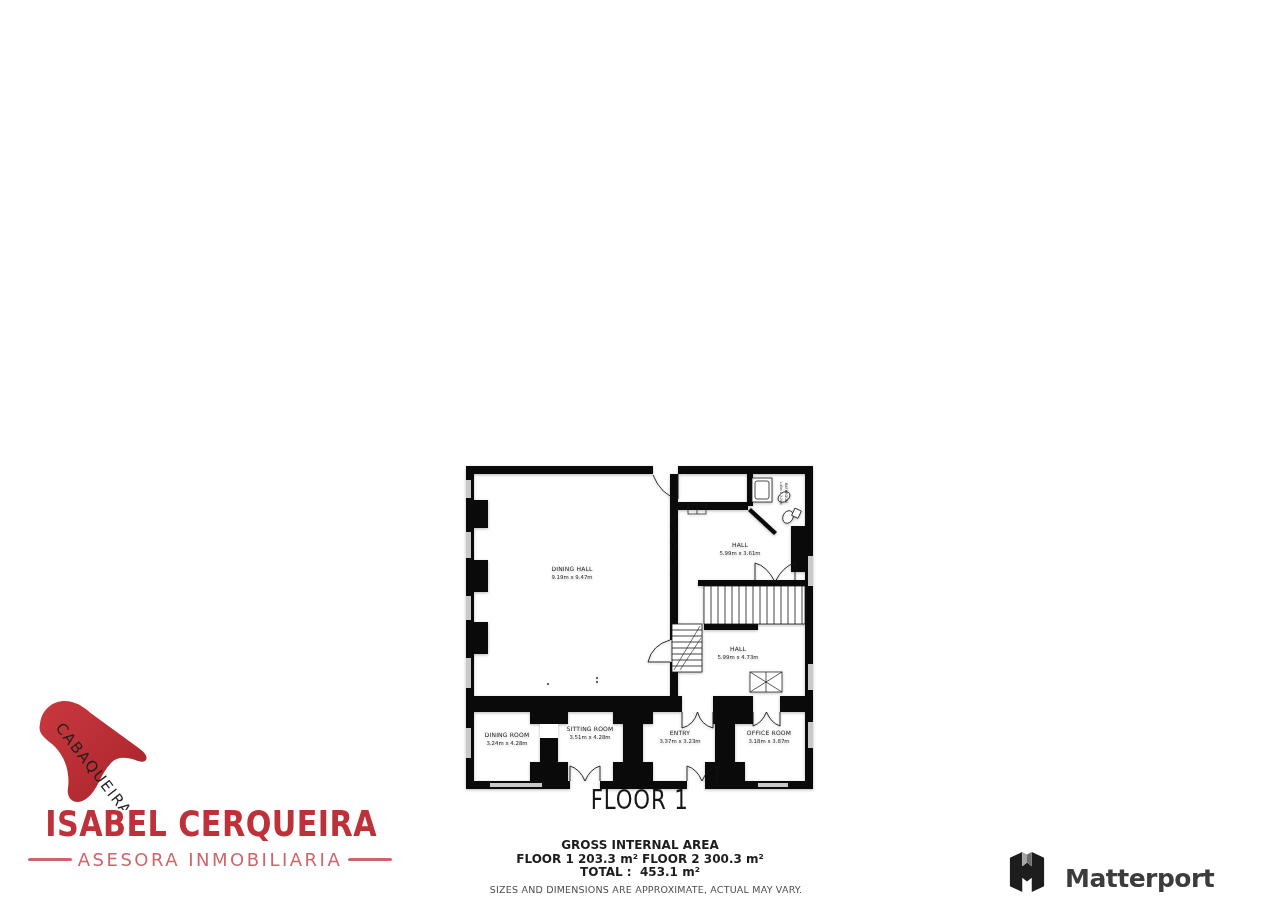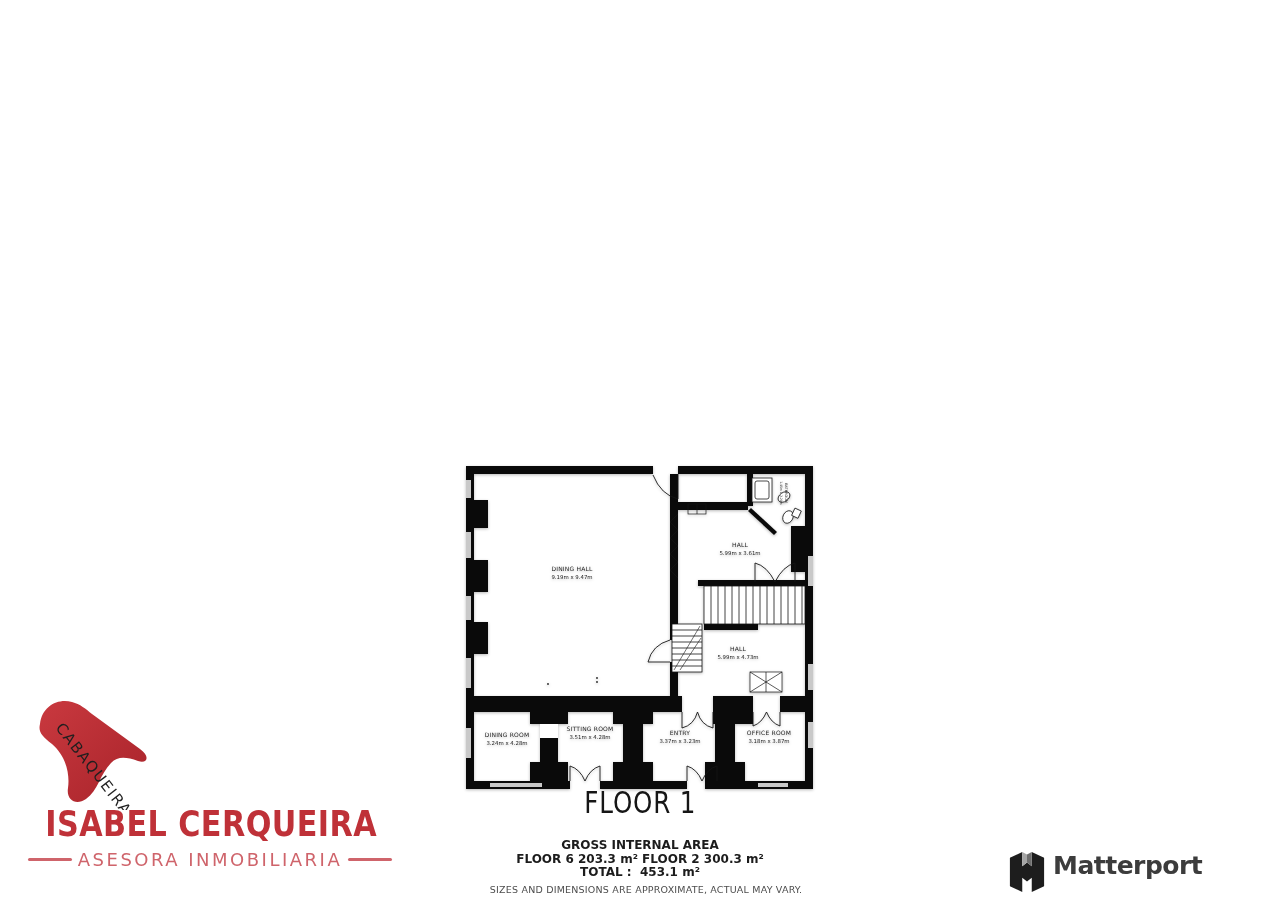--- a/index.html
+++ b/index.html
@@ -5,21 +5,21 @@
   html,body{margin:0;padding:0;background:#ffffff;}
   body{width:1280px;height:905px;position:relative;overflow:hidden;
        font-family:"DejaVu Sans","Liberation Sans",sans-serif;}
   .sheet{position:absolute;inset:0;background:#fff;}
 
   
   .plan-wrap{position:absolute;left:466px;top:466px;width:348px;height:324px;}
   .plan-wrap svg{filter:drop-shadow(0 1px 1.5px rgba(0,0,0,.28));}
 
   .floor-title{position:absolute;left:466px;top:785px;width:348px;text-align:center;
-               font-size:30px;font-weight:500;color:#161616;letter-spacing:1px;}
+               font-size:26px;font-weight:500;color:#161616;letter-spacing:1px;}
   .floor-title span{display:inline-block;transform:scaleX(.82);}
 
   
   .footer{position:absolute;left:0;top:839px;width:1280px;text-align:center;color:#1c1c1c;}
   .footer .b{font-size:12px;font-weight:bold;line-height:13.5px;}
   .footer .areas span{display:inline-block;}
   .footer .areas .gap{}
   .footer .total{white-space:pre;}
   .footer .disc{font-size:9.5px;color:#4d4d4d;margin-top:4px;letter-spacing:.2px;padding-left:12px;}
 
@@ -28,21 +28,21 @@
   .agency .roof{position:absolute;left:28px;top:4px;}
   .agency .name{position:absolute;left:14px;top:113px;width:392px;text-align:center;
                 font-size:36px;font-weight:bold;color:#bf3138;transform:scaleX(.84);
                 transform-origin:center;letter-spacing:.5px;white-space:nowrap;}
   .agency .tagline{position:absolute;left:14px;top:159px;width:392px;display:flex;
                    align-items:center;justify-content:center;gap:6px;}
   .agency .tagline .txt{font-size:18px;letter-spacing:2.5px;color:#cf646b;white-space:nowrap;}
   .agency .tagline .dash{width:44px;height:3px;background:#cf646b;border-radius:2px;}
 
   
-  .mp{position:absolute;left:1008px;top:851px;display:flex;align-items:flex-start;gap:7px;}
+  .mp{position:absolute;left:1008px;top:851px;display:flex;align-items:flex-end;gap:19px;}
   .mp .label{font-size:25px;font-weight:bold;color:#3c3c3c;letter-spacing:-.5px;}
 
   text{fill:#1f1f1f;}
   .rname{font-size:6px;letter-spacing:.2px;}
   .rdims{font-size:5.4px;}
   .vname{font-size:3.4px;}
   .vdims{font-size:3.1px;}
 </style>
 </head>
 <body>
@@ -191,21 +191,21 @@
     </svg>
   </div>
 
   <div class="floor-title">
     <span>FLOOR 1</span>
   </div>
 
   <div class="footer">
     <div class="b">GROSS INTERNAL AREA</div>
     <div class="b areas">
-      <span>FLOOR 6 203.3 m²</span>
+      <span>FLOOR 1 203.3 m²</span>
       <span class="gap">FLOOR 2 300.3 m²</span>
     </div>
     <div class="b total">TOTAL :  453.1 m²</div>
     <div class="disc">SIZES AND DIMENSIONS ARE APPROXIMATE, ACTUAL MAY VARY.</div>
   </div>
 
   <div class="agency">
     <svg class="roof" width="134" height="116" viewBox="0 0 134 116">
       <defs>
         <linearGradient id="redg" x1="0" y1="0" x2="1" y2="1">

